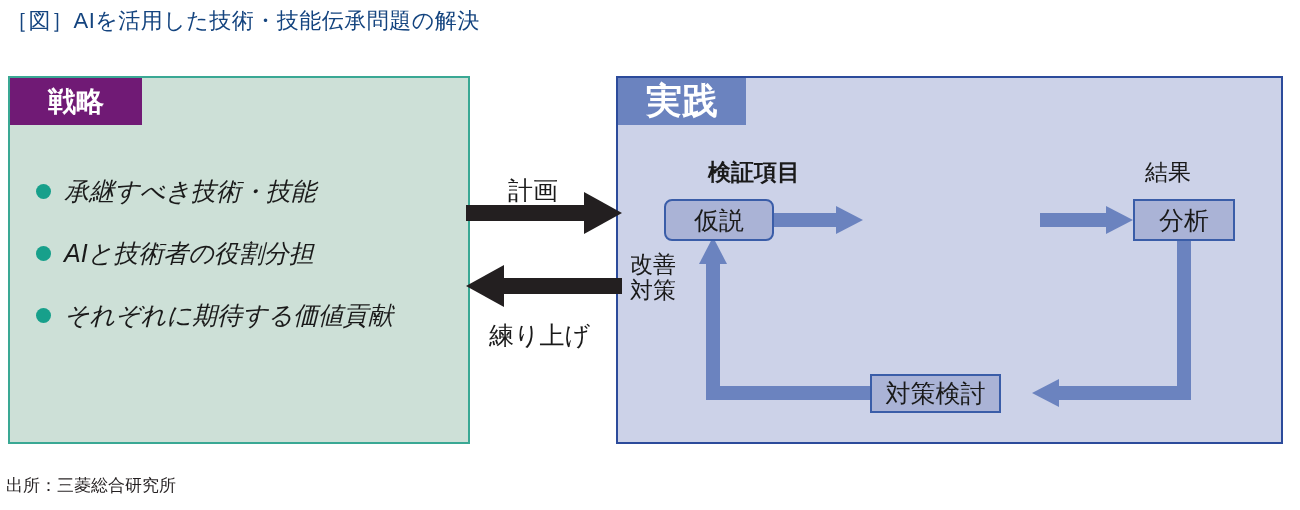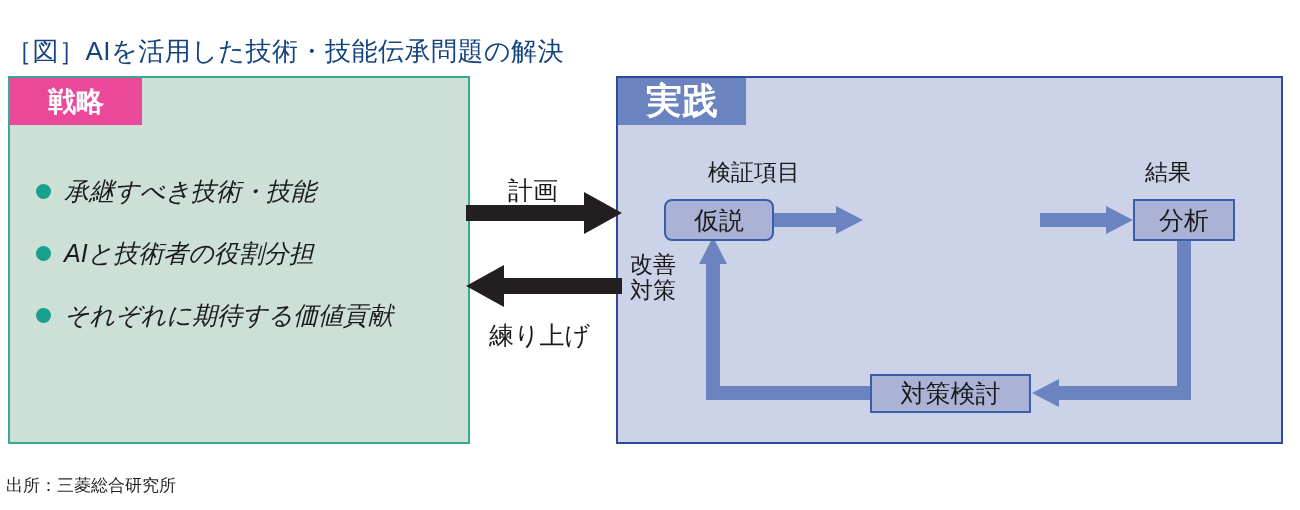--- a/index.html
+++ b/index.html
@@ -13,25 +13,24 @@
     font-family: "Liberation Sans", "DejaVu Sans", sans-serif;
     position: relative;
     overflow: hidden;
   }
 
   
   #figure-title {
     position: absolute;
     left: 6px;
     top: 6px;
-    font-size: 26px;
+    font-size: 22px;
     color: #14447f;
     letter-spacing: 0.5px;
     white-space: nowrap;
-    margin-top: 28px;
   }
 
   
   #source-note {
     position: absolute;
     left: 6px;
     top: 474px;
     font-size: 17px;
     color: #231f20;
     white-space: nowrap;
@@ -47,21 +46,21 @@
     background: #cde0d7;
     border: 2px solid #3aa894;
     box-sizing: border-box;
   }
   #strategy-header {
     position: absolute;
     left: 0px;
     top: 0px;
     width: 132px;
     height: 47px;
-    background: #ec4899;
+    background: #701a75;
     color: #ffffff;
     font-weight: bold;
     font-size: 28px;
     display: flex;
     align-items: center;
     justify-content: center;
     box-sizing: border-box;
   }
   #strategy-list {
     position: absolute;
@@ -149,35 +148,35 @@
   #node-analysis {
     left: 515px;
     top: 121px;
     width: 102px;
     height: 42px;
     font-size: 25px;
   }
   #node-countermeasure {
     left: 252px;
     top: 296px;
-    width: 161px;
+    width: 131px;
     height: 39px;
     font-size: 25px;
   }
 
   
   .inline-label {
     position: absolute;
     font-size: 23px;
     color: #1a1a1a;
     line-height: 1.12;
     white-space: nowrap;
     z-index: 4;
   }
-  #label-verify-items { left: 90px; top: 82px; }
+  #label-verify-items { left: 90px; top: 82px; font-weight: bold; }
   #label-result       { left: 527px; top: 82px; }
   #label-improve      { left: 12px;  top: 174px; text-align: left; }
   #label-issue-cause  { left: 578px; top: 178px; text-align: left; }
 
   
   #practice-connectors {
     position: absolute;
     left: 0;
     top: 0;
     width: 663px;

